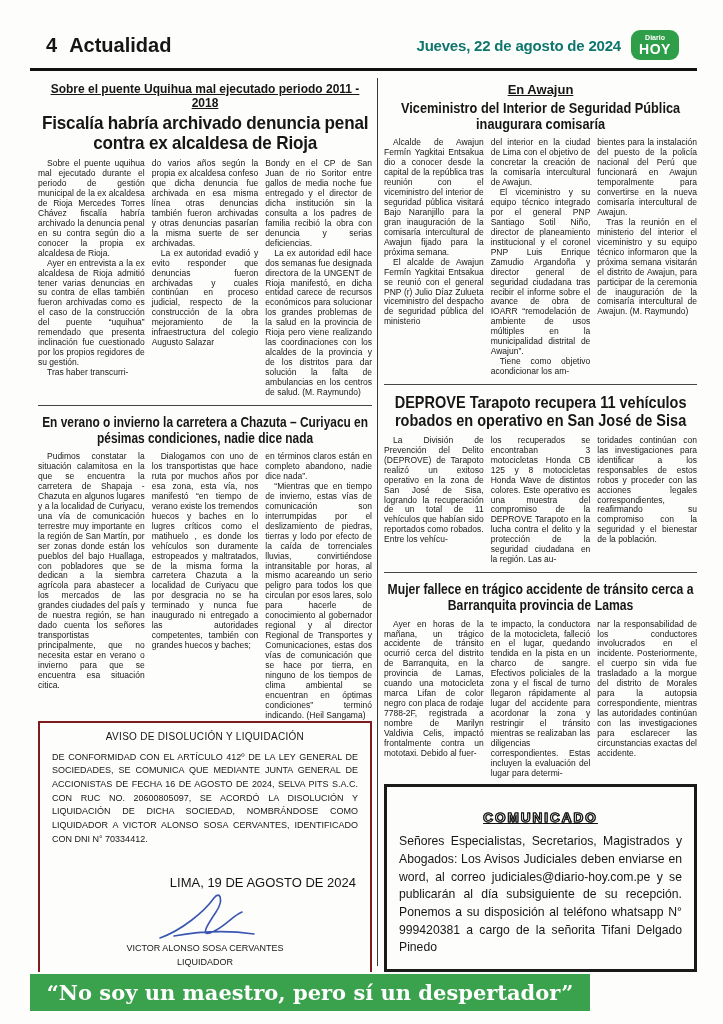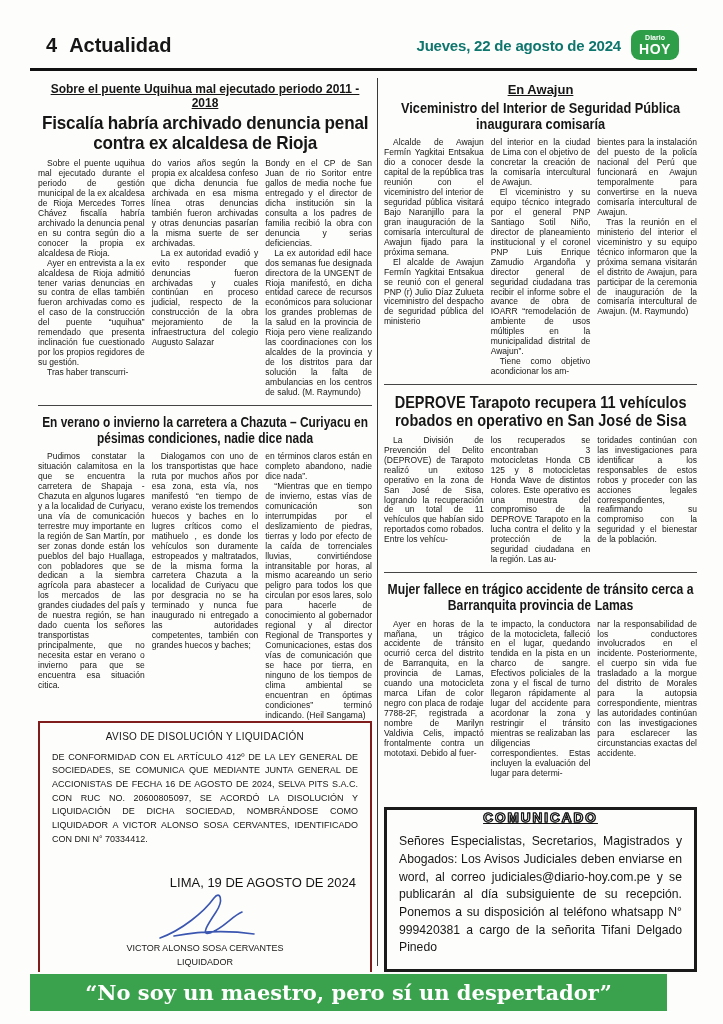--- a/index.html
+++ b/index.html
@@ -50,28 +50,28 @@
 
   
   .aviso-box { margin-top:auto; border:2px solid #7f1d1d; padding:8px 12px 10px; }
   .aviso-title { text-align:center; font-size:10px; letter-spacing:.3px; margin-bottom:9px; }
   .aviso-body { font-size:9px; line-height:1.52; text-align:justify; }
   .aviso-date { font-size:13px; text-align:right; margin-top:29px; padding-right:2px; }
   .sig-wrap { display:flex; justify-content:center; height:50px; margin-top:2px; }
   .signer { text-align:center; font-size:9px; line-height:1.5; }
 
   
-  .com-box { margin-top:auto; border:3px solid #1a1a1a; padding:0 12px 12px; }
+  .com-box { margin-top:auto; border:3px solid #1a1a1a; padding:23px 12px 12px; }
   .com-title { text-align:center; font-size:13.5px; font-weight:bold; letter-spacing:2px;
     text-decoration:underline; color:#fff; -webkit-text-stroke:1.1px #111;
     text-shadow:0 0 1px #111; }
   .com-body { margin-top:8px; font-size:12.2px; line-height:1.45; text-align:justify; }
 
   
-  .banner { position:absolute; left:30px; top:974px; width:637px; height:37px;
+  .banner { position:absolute; left:30px; top:974px; width:560px; height:37px;
     display:flex; align-items:center; justify-content:center;
     color:#fff; font-family:"DejaVu Serif", serif; font-weight:bold; font-size:21px; }
 </style>
 </head>
 <body>
 
 <div class="page">
 
   <div class="masthead">
     <div class="mh-left">

